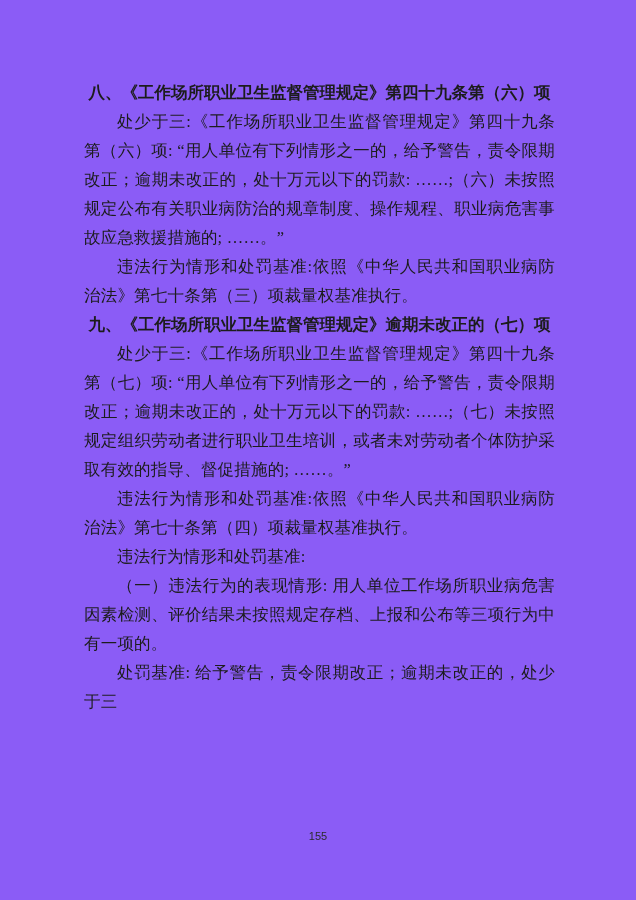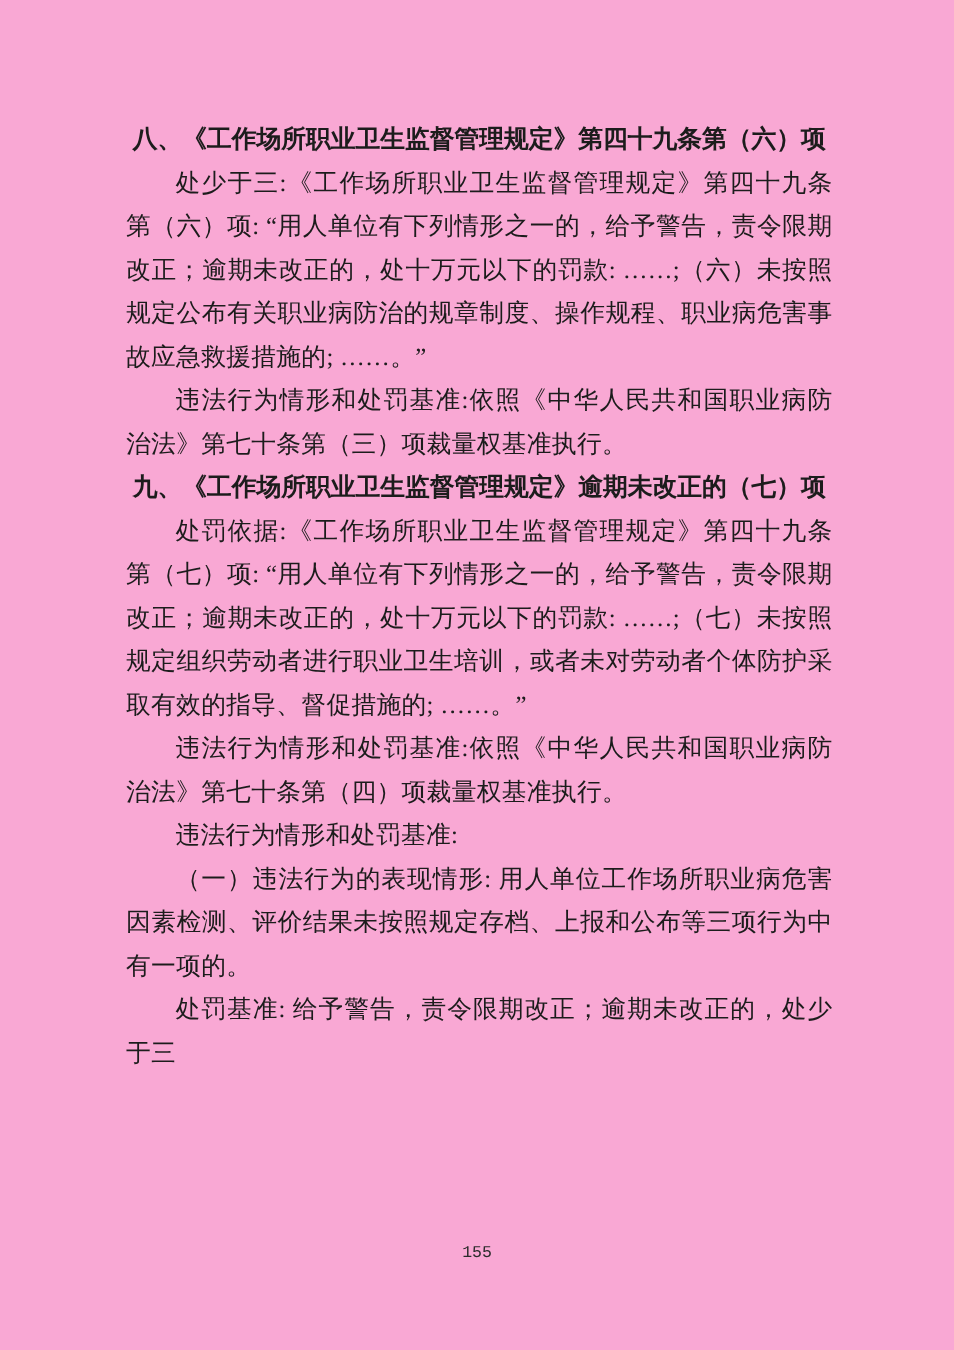--- a/index.html
+++ b/index.html
@@ -4,21 +4,21 @@
   <style>
     html, body {
       margin: 0;
       padding: 0;
       background: #ffffff;
     }
     .page {
       position: relative;
       width: 636px;
       height: 900px;
-      background: #f9a8d4;
+      background: #8b5cf6;
       overflow: hidden;
       font-family: "Liberation Serif", "DejaVu Serif", serif;
       color: #1c1c1c;
     }
     .content {
       position: absolute;
       left: 84px;
       top: 78px;
       width: 471px;
       font-size: 16.5px;
@@ -43,38 +43,38 @@
     }
     .page-number {
       position: absolute;
       top: 828px;
       left: 0;
       width: 100%;
       text-align: center;
       font-size: 11px;
       line-height: 16px;
       color: #2b2b2b;
-      font-family: Liberation Mono, monospace;
+      font-family: Liberation Sans, sans-serif;
     }
   </style>
 </head>
 <body>
 
 <div class="page">
   <main class="content">
 
     <section>
       <h2 class="section-heading">八、《工作场所职业卫生监督管理规定》第四十九条第（六）项</h2>
       <p class="para">处少于三:《工作场所职业卫生监督管理规定》第四十九条第（六）项: “用人单位有下列情形之一的，给予警告，责令限期改正；逾期未改正的，处十万元以下的罚款: ……;（六）未按照规定公布有关职业病防治的规章制度、操作规程、职业病危害事故应急救援措施的; ……。”</p>
       <p class="para">违法行为情形和处罚基准:依照《中华人民共和国职业病防治法》第七十条第（三）项裁量权基准执行。</p>
     </section>
 
     <section>
       <h2 class="section-heading">九、《工作场所职业卫生监督管理规定》逾期未改正的（七）项</h2>
-      <p class="para">处罚依据:《工作场所职业卫生监督管理规定》第四十九条第（七）项: “用人单位有下列情形之一的，给予警告，责令限期改正；逾期未改正的，处十万元以下的罚款: ……;（七）未按照规定组织劳动者进行职业卫生培训，或者未对劳动者个体防护采取有效的指导、督促措施的; ……。”</p>
+      <p class="para">处少于三:《工作场所职业卫生监督管理规定》第四十九条第（七）项: “用人单位有下列情形之一的，给予警告，责令限期改正；逾期未改正的，处十万元以下的罚款: ……;（七）未按照规定组织劳动者进行职业卫生培训，或者未对劳动者个体防护采取有效的指导、督促措施的; ……。”</p>
       <p class="para">违法行为情形和处罚基准:依照《中华人民共和国职业病防治法》第七十条第（四）项裁量权基准执行。</p>
     </section>
 
     <section>
       <p class="para">违法行为情形和处罚基准:</p>
       <p class="para">（一）违法行为的表现情形: 用人单位工作场所职业病危害因素检测、评价结果未按照规定存档、上报和公布等三项行为中有一项的。</p>
       <p class="para">处罚基准: 给予警告，责令限期改正；逾期未改正的，处少于三</p>
     </section>
 
   </main>

